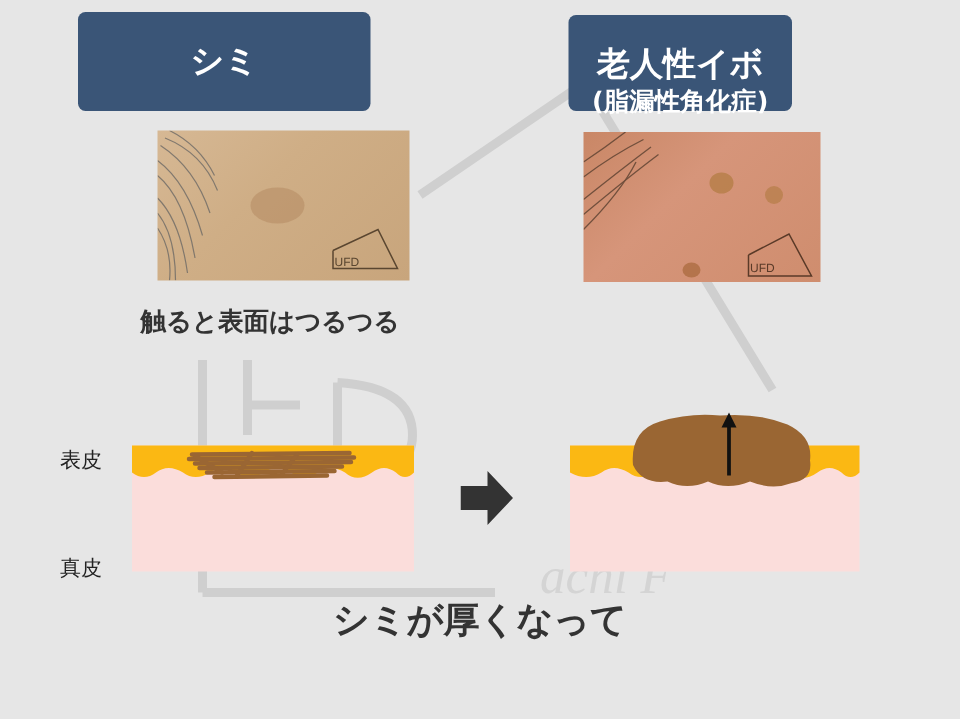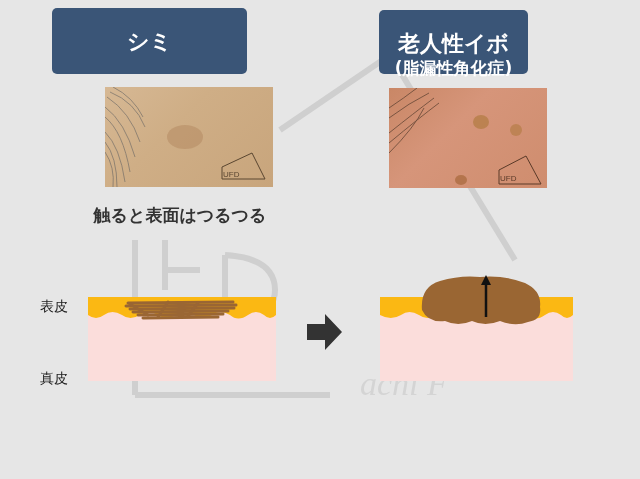--- a/index.html
+++ b/index.html
@@ -129,13 +129,14 @@
   <rect x="0" y="22" width="193" height="84" fill="#fbdddb"></rect>
   <path d="M0,22 H193 V40 Q187,46 181,40 Q173,34 165,40 Q155,47 147,40 Q137,34 129,40 Q119,46 111,40 Q101,34 93,40 Q83,46 75,40 Q65,34 57,40 Q47,46 39,40 Q29,34 21,40 Q11,46 0,40 Z" fill="#fbb813"></path>
   <path d="M42,35 Q40,12 60,6 Q80,0 100,2 Q125,0 145,8 Q162,16 160,32 Q162,45 148,47 Q135,52 120,46 Q105,52 92,46 Q78,52 65,46 Q48,48 42,35 Z" fill="#9a6633"></path>
   <g>
     <line x1="106" y1="42" x2="106" y2="6" stroke="#111" stroke-width="2.5"></line>
     <path d="M101,10 L106,0 L111,10 Z" fill="#111"></path>
   </g>
 </svg>
 
 <div class="conclusion">
+  <div>シミが厚くなって</div>
 </div>
 
 </body></html>

